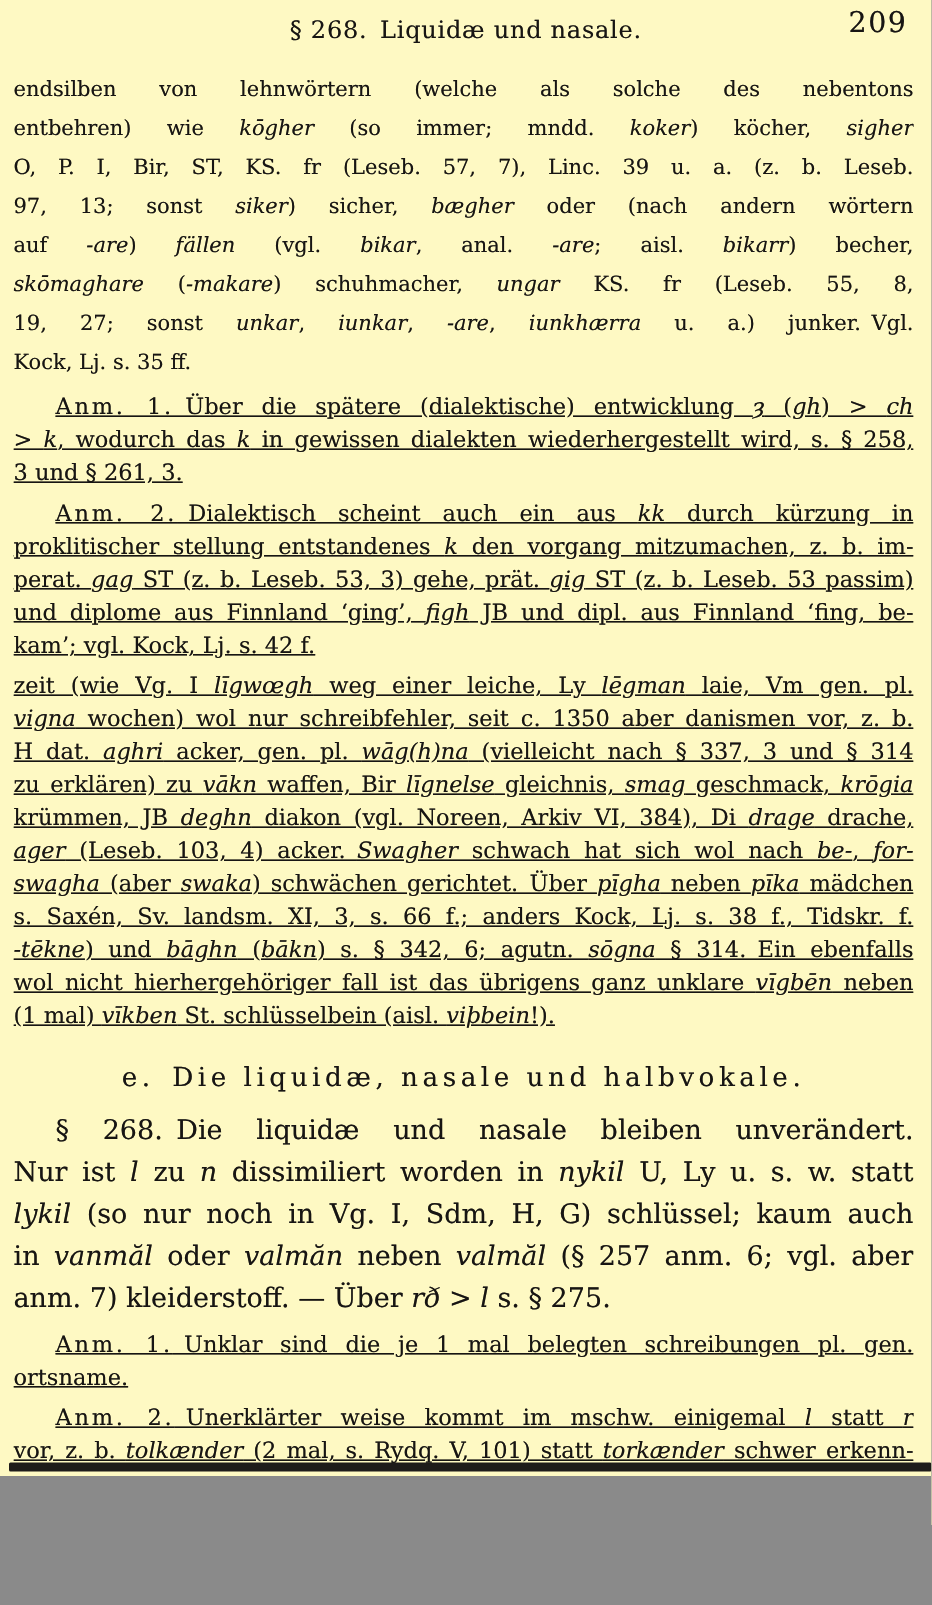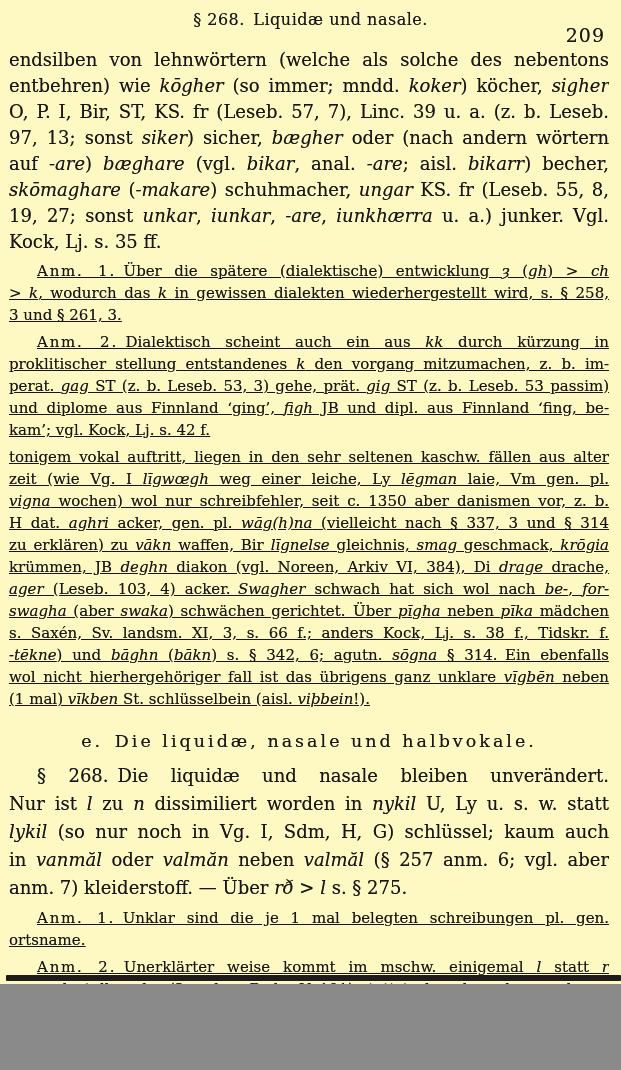--- a/index.html
+++ b/index.html
@@ -17,36 +17,36 @@
     position:relative;
     height:22px;
     padding-top:9px;
     font-size:16px;
     line-height:22px;
   }
   .running-title{
     display:block;text-align:center;letter-spacing:.5px;
   }
   .page-number{
-    position:absolute;top:24px;right:16px;
+    position:absolute;top:4px;right:16px;
     font-size:19px;letter-spacing:1px;
   }
   .text-column{padding:0 12px 0 9px;}
   .line{
     text-align:justify;
     text-align-last:justify;
     white-space:nowrap;
     overflow:hidden;
   }
   .line.l{text-align-last:left;}
   .line.c{text-align:right;text-align-last:center;}
   .line.indent{text-indent:28px;}
   .i{font-style:italic;}
   .g{letter-spacing:1.8px;}
-  .block.body{font-size:18px;line-height:26px;margin-top:16px;}
+  .block.body{font-size:14px;line-height:26px;margin-top:16px;}
   .block.anm{font-size:15px;line-height:22px;margin-top:5px;text-decoration:underline;}
   .block.heading{
     font-size:17.5px;line-height:24px;
     margin-top:19px;letter-spacing:3px;
   }
   .block.body2{font-size:18px;line-height:28px;margin-top:9px;}
   .scan-artifact-bar{
     position:absolute;left:6px;right:0;bottom:3px;height:6px;
     background:#1e1c1a;border-radius:1px;
   }
@@ -58,39 +58,38 @@
   <div class="running-header">
     <span class="running-title">§ 268. Liquidæ und nasale.</span>
     <span class="page-number">209</span>
   </div>
   <div class="text-column">
       <div class="block body">
         <div class="line j"><span class="r">endsilben von lehnwörtern (welche als solche des nebentons</span></div>
         <div class="line j"><span class="r">entbehren) wie </span><span class="i">kōgher</span><span class="r"> (so immer; mndd. </span><span class="i">koker</span><span class="r">) köcher, </span><span class="i">sigher</span></div>
         <div class="line j"><span class="r">O, P. I, Bir, ST, KS. fr (Leseb. 57, 7), Linc. 39 u. a. (z. b. Leseb.</span></div>
         <div class="line j"><span class="r">97, 13; sonst </span><span class="i">siker</span><span class="r">) sicher, </span><span class="i">bægher</span><span class="r"> oder (nach andern wörtern</span></div>
-        <div class="line j"><span class="r">auf </span><span class="i">-are</span><span class="r">) </span><span class="i">bæghare</span><span class="r"> (vgl. </span><span class="i">bikar</span><span class="r">, anal. </span><span class="i">-are</span><span class="r">; aisl. </span><span class="i">bikarr</span><span class="r">) becher,</span></div>
+        <div class="line j"><span class="r">auf </span><span class="i">-are</span><span class="r">) </span><span class="i">fällen</span><span class="r"> (vgl. </span><span class="i">bikar</span><span class="r">, anal. </span><span class="i">-are</span><span class="r">; aisl. </span><span class="i">bikarr</span><span class="r">) becher,</span></div>
         <div class="line j"><span class="i">skōmaghare</span><span class="r"> (</span><span class="i">-makare</span><span class="r">) schuhmacher, </span><span class="i">ungar</span><span class="r"> KS. fr (Leseb. 55, 8,</span></div>
         <div class="line j"><span class="r">19, 27; sonst </span><span class="i">unkar</span><span class="r">, </span><span class="i">iunkar</span><span class="r">, </span><span class="i">-are</span><span class="r">, </span><span class="i">iunkhærra</span><span class="r"> u. a.) junker. Vgl.</span></div>
         <div class="line l"><span class="r">Kock, Lj. s. 35 ff.</span></div>
       </div>
       <div class="block anm">
         <div class="line j indent"><span class="g">Anm. 1.</span><span class="r"> Über die spätere (dialektische) entwicklung </span><span class="i">ȝ</span><span class="r"> (</span><span class="i">gh</span><span class="r">) &gt; </span><span class="i">ch</span></div>
         <div class="line j"><span class="r">&gt; </span><span class="i">k</span><span class="r">, wodurch das </span><span class="i">k</span><span class="r"> in gewissen dialekten wiederhergestellt wird, s. § 258,</span></div>
         <div class="line l"><span class="r">3 und § 261, 3.</span></div>
       </div>
       <div class="block anm">
         <div class="line j indent"><span class="g">Anm. 2.</span><span class="r"> Dialektisch scheint auch ein aus </span><span class="i">kk</span><span class="r"> durch kürzung in</span></div>
         <div class="line j"><span class="r">proklitischer stellung entstandenes </span><span class="i">k</span><span class="r"> den vorgang mitzumachen, z. b. im-</span></div>
         <div class="line j"><span class="r">perat. </span><span class="i">gag</span><span class="r"> ST (z. b. Leseb. 53, 3) gehe, prät. </span><span class="i">gig</span><span class="r"> ST (z. b. Leseb. 53 passim)</span></div>
         <div class="line j"><span class="r">und diplome aus Finnland ‘ging’, </span><span class="i">figh</span><span class="r"> JB und dipl. aus Finnland ‘fing, be-</span></div>
         <div class="line l"><span class="r">kam’; vgl. Kock, Lj. s. 42 f.</span></div>
       </div>
       <div class="block anm">
-        <div class="line j"><span class="r">tonigem vokal auftritt, liegen in den sehr seltenen kaschw. fällen aus alter</span></div>
         <div class="line j"><span class="r">zeit (wie Vg. I </span><span class="i">līgwœgh</span><span class="r"> weg einer leiche, Ly </span><span class="i">lēgman</span><span class="r"> laie, Vm gen. pl.</span></div>
         <div class="line j"><span class="i">vigna</span><span class="r"> wochen) wol nur schreibfehler, seit c. 1350 aber danismen vor, z. b.</span></div>
         <div class="line j"><span class="r">H dat. </span><span class="i">aghri</span><span class="r"> acker, gen. pl. </span><span class="i">wāg(h)na</span><span class="r"> (vielleicht nach § 337, 3 und § 314</span></div>
         <div class="line j"><span class="r">zu erklären) zu </span><span class="i">vākn</span><span class="r"> waffen, Bir </span><span class="i">līgnelse</span><span class="r"> gleichnis, </span><span class="i">smag</span><span class="r"> geschmack, </span><span class="i">krōgia</span></div>
         <div class="line j"><span class="r">krümmen, JB </span><span class="i">deghn</span><span class="r"> diakon (vgl. Noreen, Arkiv VI, 384), Di </span><span class="i">drage</span><span class="r"> drache,</span></div>
         <div class="line j"><span class="i">ager</span><span class="r"> (Leseb. 103, 4) acker. </span><span class="i">Swagher</span><span class="r"> schwach hat sich wol nach </span><span class="i">be-</span><span class="r">, </span><span class="i">for-</span></div>
         <div class="line j"><span class="i">swagha</span><span class="r"> (aber </span><span class="i">swaka</span><span class="r">) schwächen gerichtet. Über </span><span class="i">pīgha</span><span class="r"> neben </span><span class="i">pīka</span><span class="r"> mädchen</span></div>
         <div class="line j"><span class="r">s. Saxén, Sv. landsm. XI, 3, s. 66 f.; anders Kock, Lj. s. 38 f., Tidskr. f.</span></div>
         <div class="line j"><span class="i">-tēkne</span><span class="r">) und </span><span class="i">bāghn</span><span class="r"> (</span><span class="i">bākn</span><span class="r">) s. § 342, 6; agutn. </span><span class="i">sōgna</span><span class="r"> § 314. Ein ebenfalls</span></div>
         <div class="line j"><span class="r">wol nicht hierhergehöriger fall ist das übrigens ganz unklare </span><span class="i">vīgbēn</span><span class="r"> neben</span></div>

